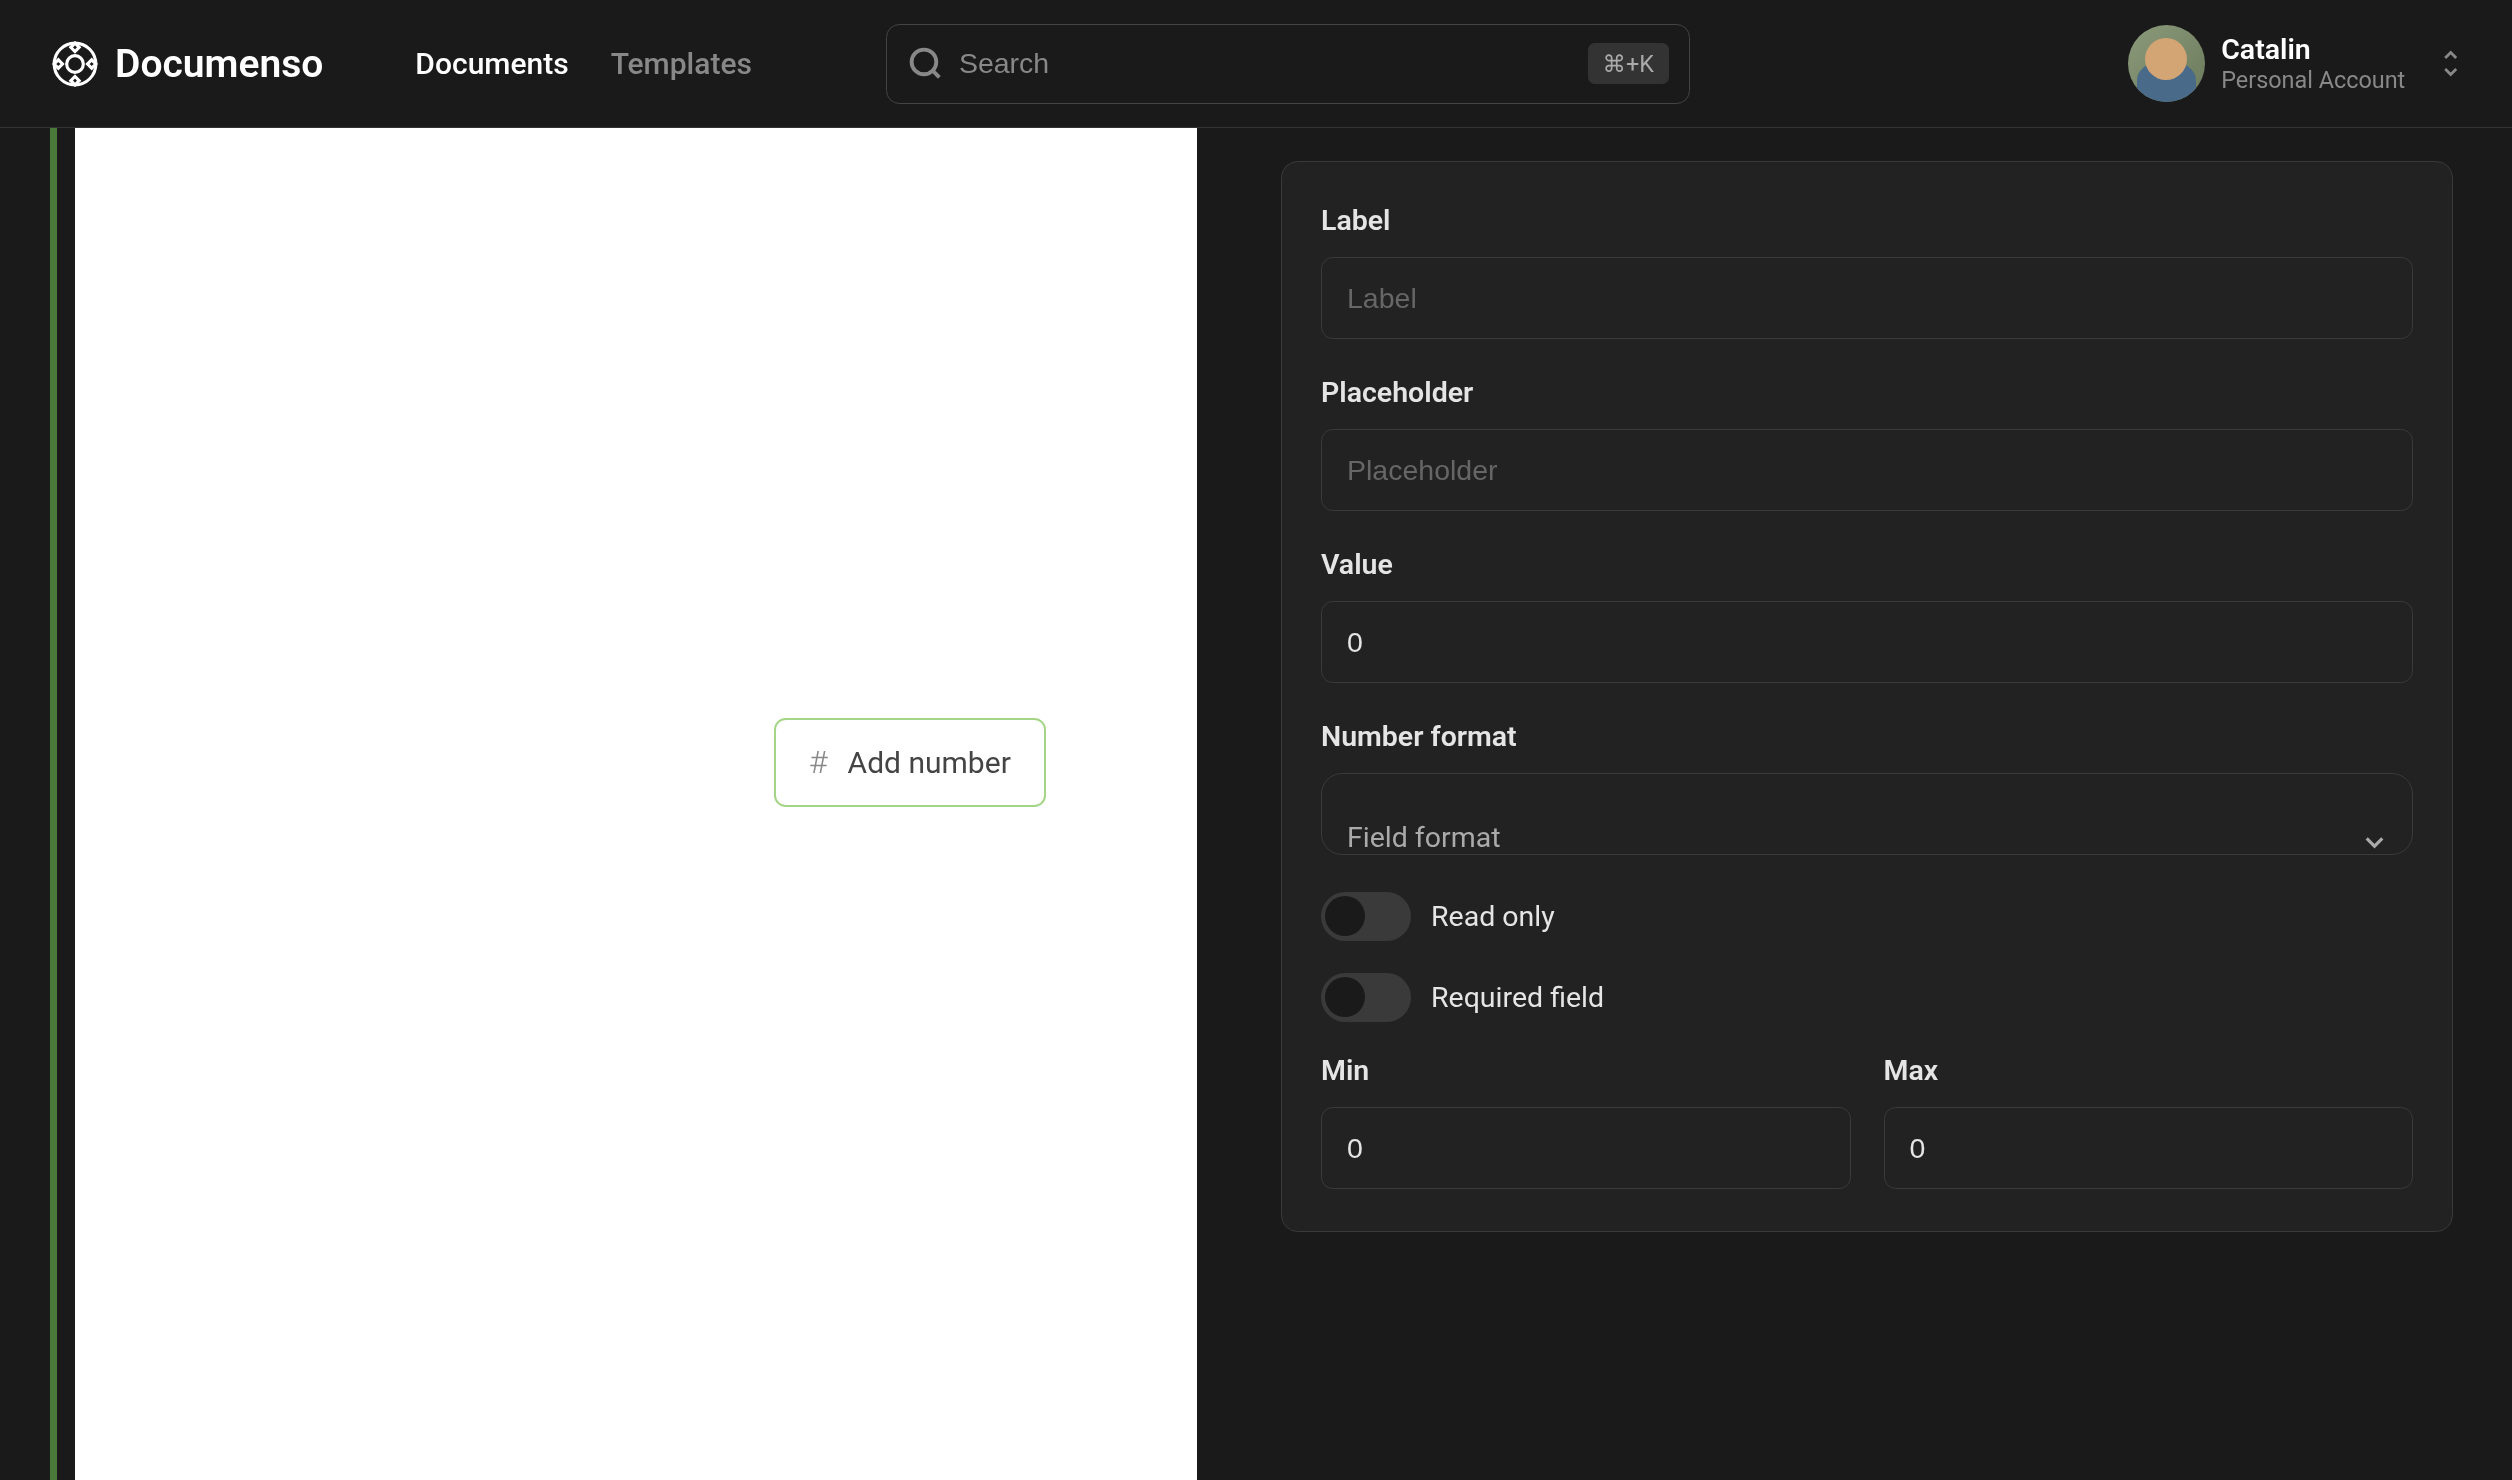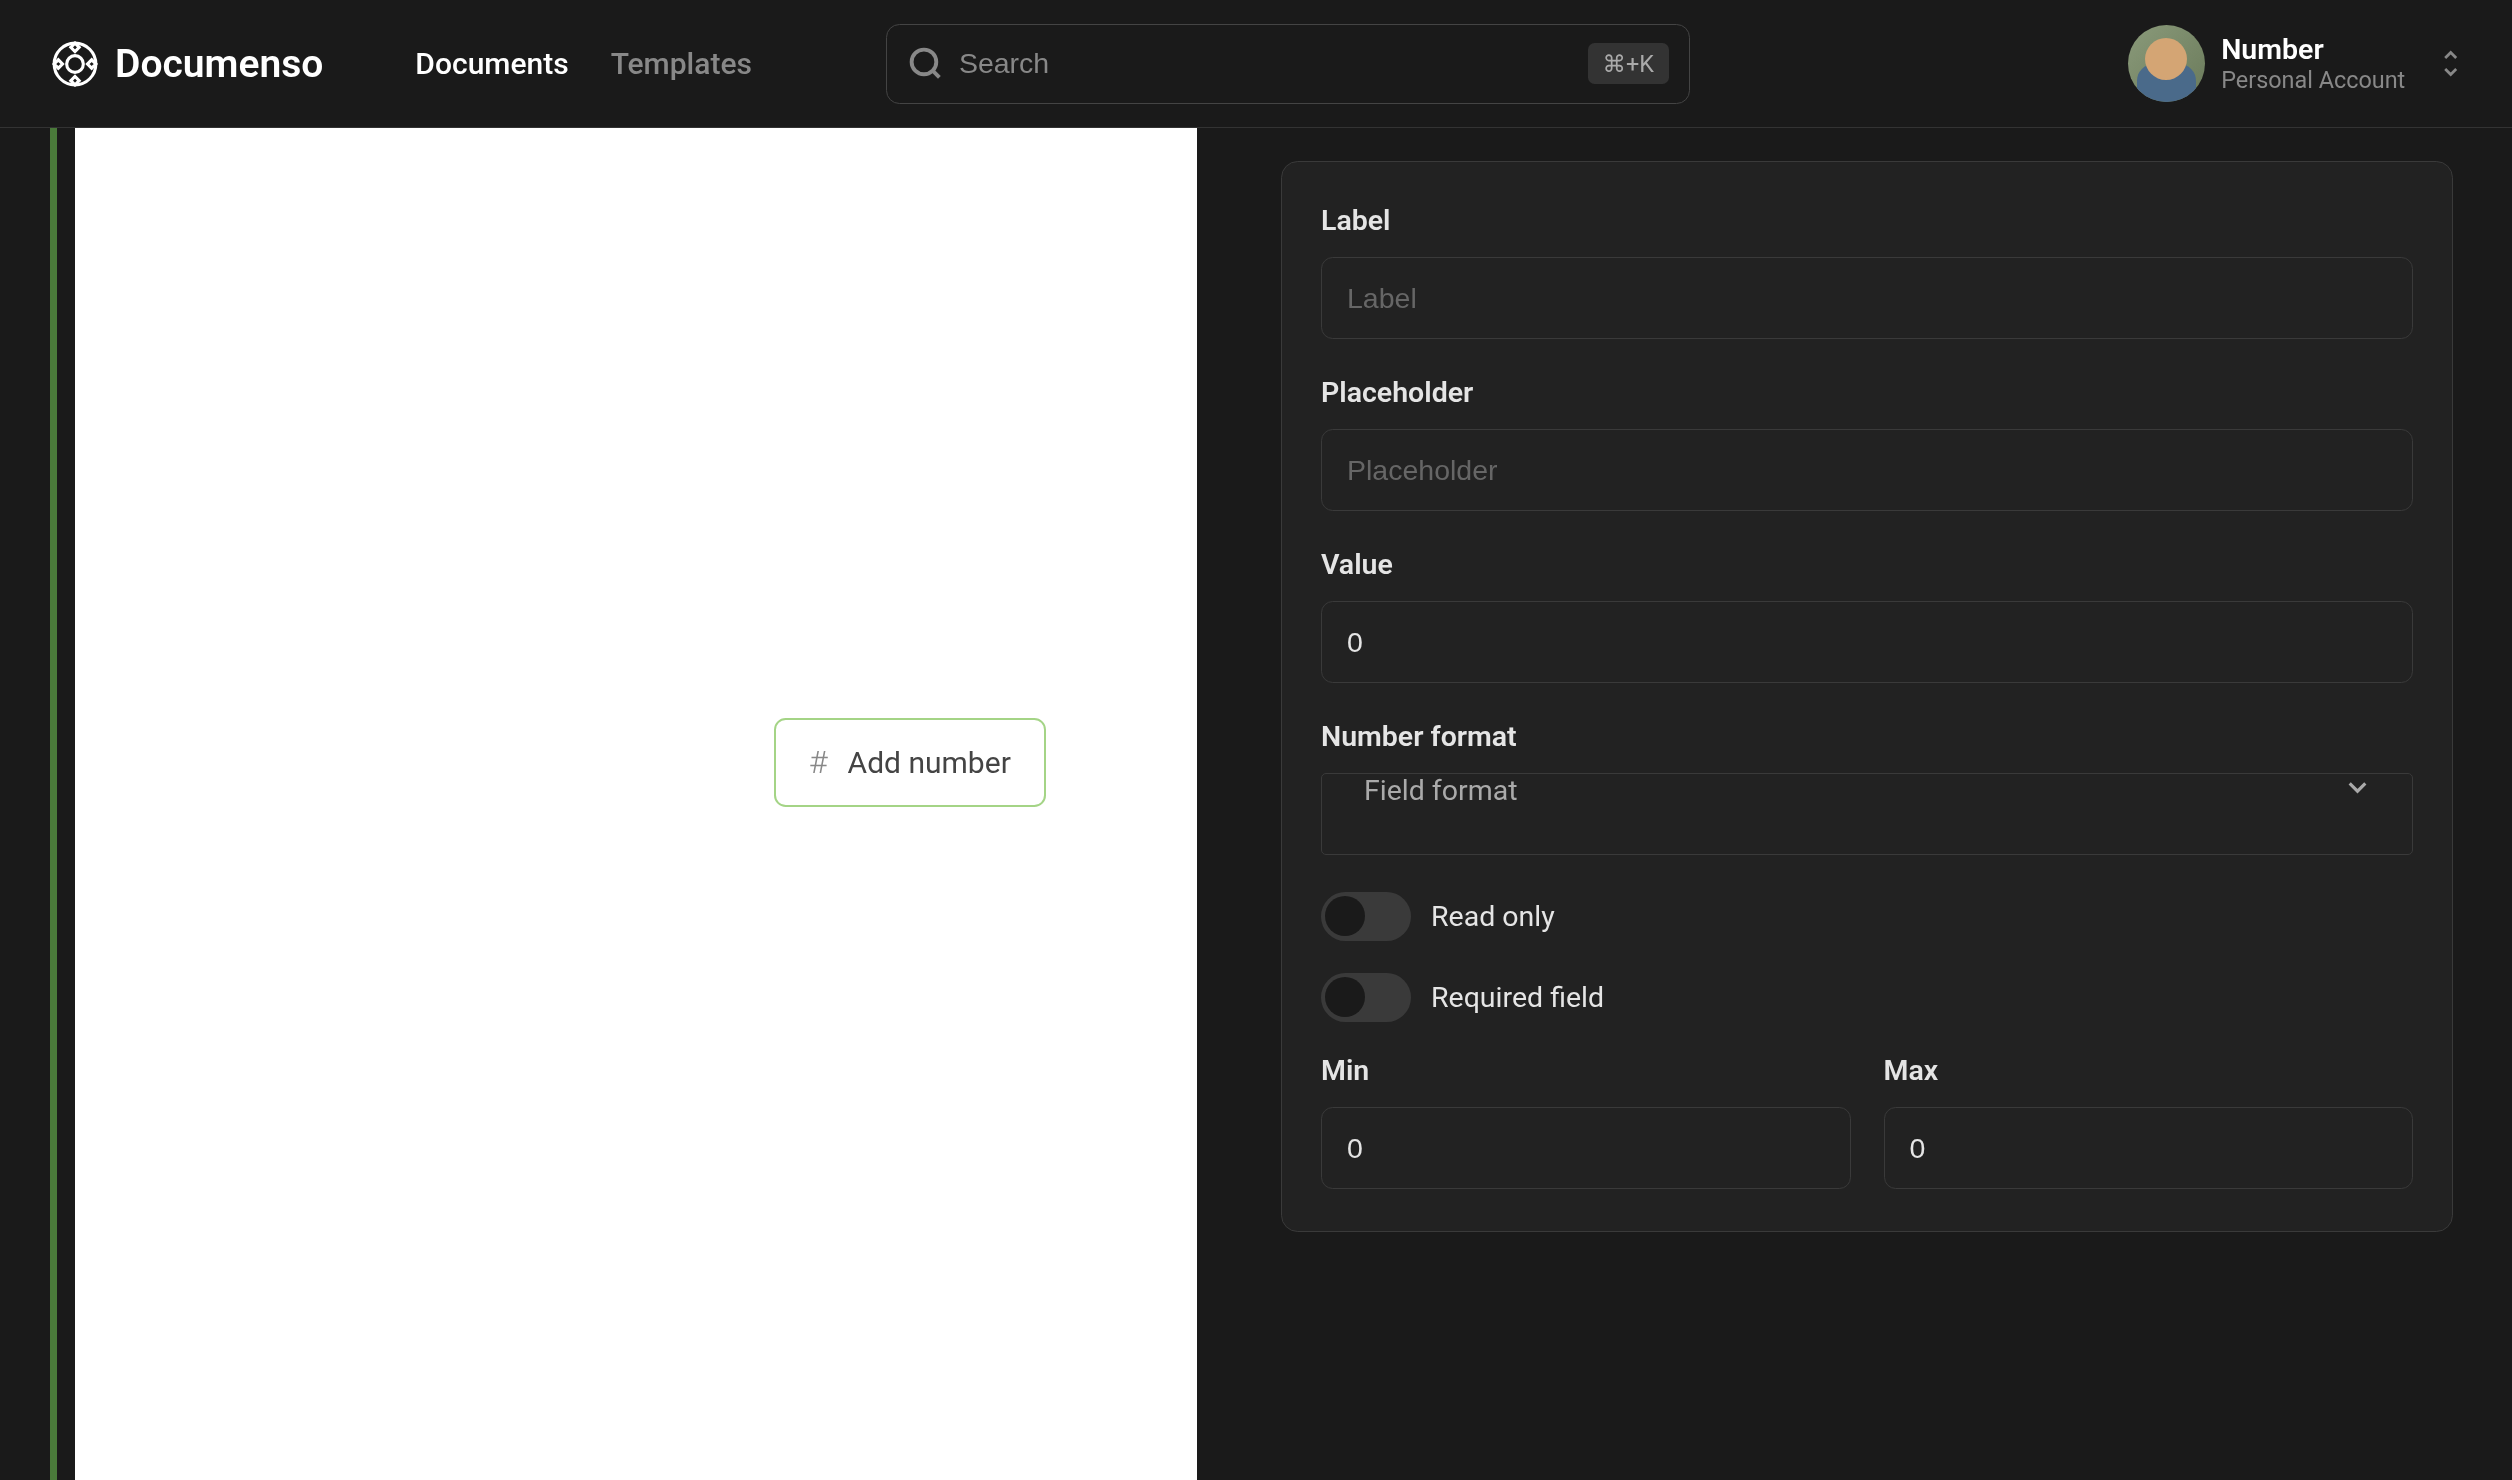--- a/index.html
+++ b/index.html
@@ -251,26 +251,26 @@
     
     .form-input::placeholder {
       color: #666;
     }
     
     .form-select {
       width: 100%;
       height: 82px;
       background: #222;
       border: 1.7px solid #3a3a3a;
-      border-radius: 5px;
-      padding: 0 42px;
+      border-radius: 21px;
+      padding: 0 25px;
       font-size: 28.5px;
       color: #aaa;
       display: flex;
-      align-items: flex-start;
+      align-items: flex-end;
       justify-content: space-between;
     }
     
     .toggle-row {
       display: flex;
       align-items: center;
       gap: 20px;
       margin-bottom: 32px;
     }
     
@@ -348,21 +348,21 @@
       <circle cx="11" cy="11" r="8"></circle>
       <line x1="21" y1="21" x2="16.65" y2="16.65"></line>
     </svg>
     <input class="search-input" placeholder="Search" style="">
     <span class="kbd-hint">⌘+K</span>
   </div>
 
   <div class="user-section">
     <div class="avatar"></div>
     <div class="user-info">
-      <span class="user-name">Number</span>
+      <span class="user-name">Catalin</span>
       <span class="user-account">Personal Account</span>
     </div>
     <svg class="chevron-updown" width="23.4" height="33" viewBox="0 0 16 24" fill="none" stroke="currentColor" stroke-width="2">
       <path d="M4 8 L8 4 L12 8 M4 16 L8 20 L12 16"></path>
     </svg>
   </div>
 </div>
 
 <div class="main-content">
   <div class="document-area">

